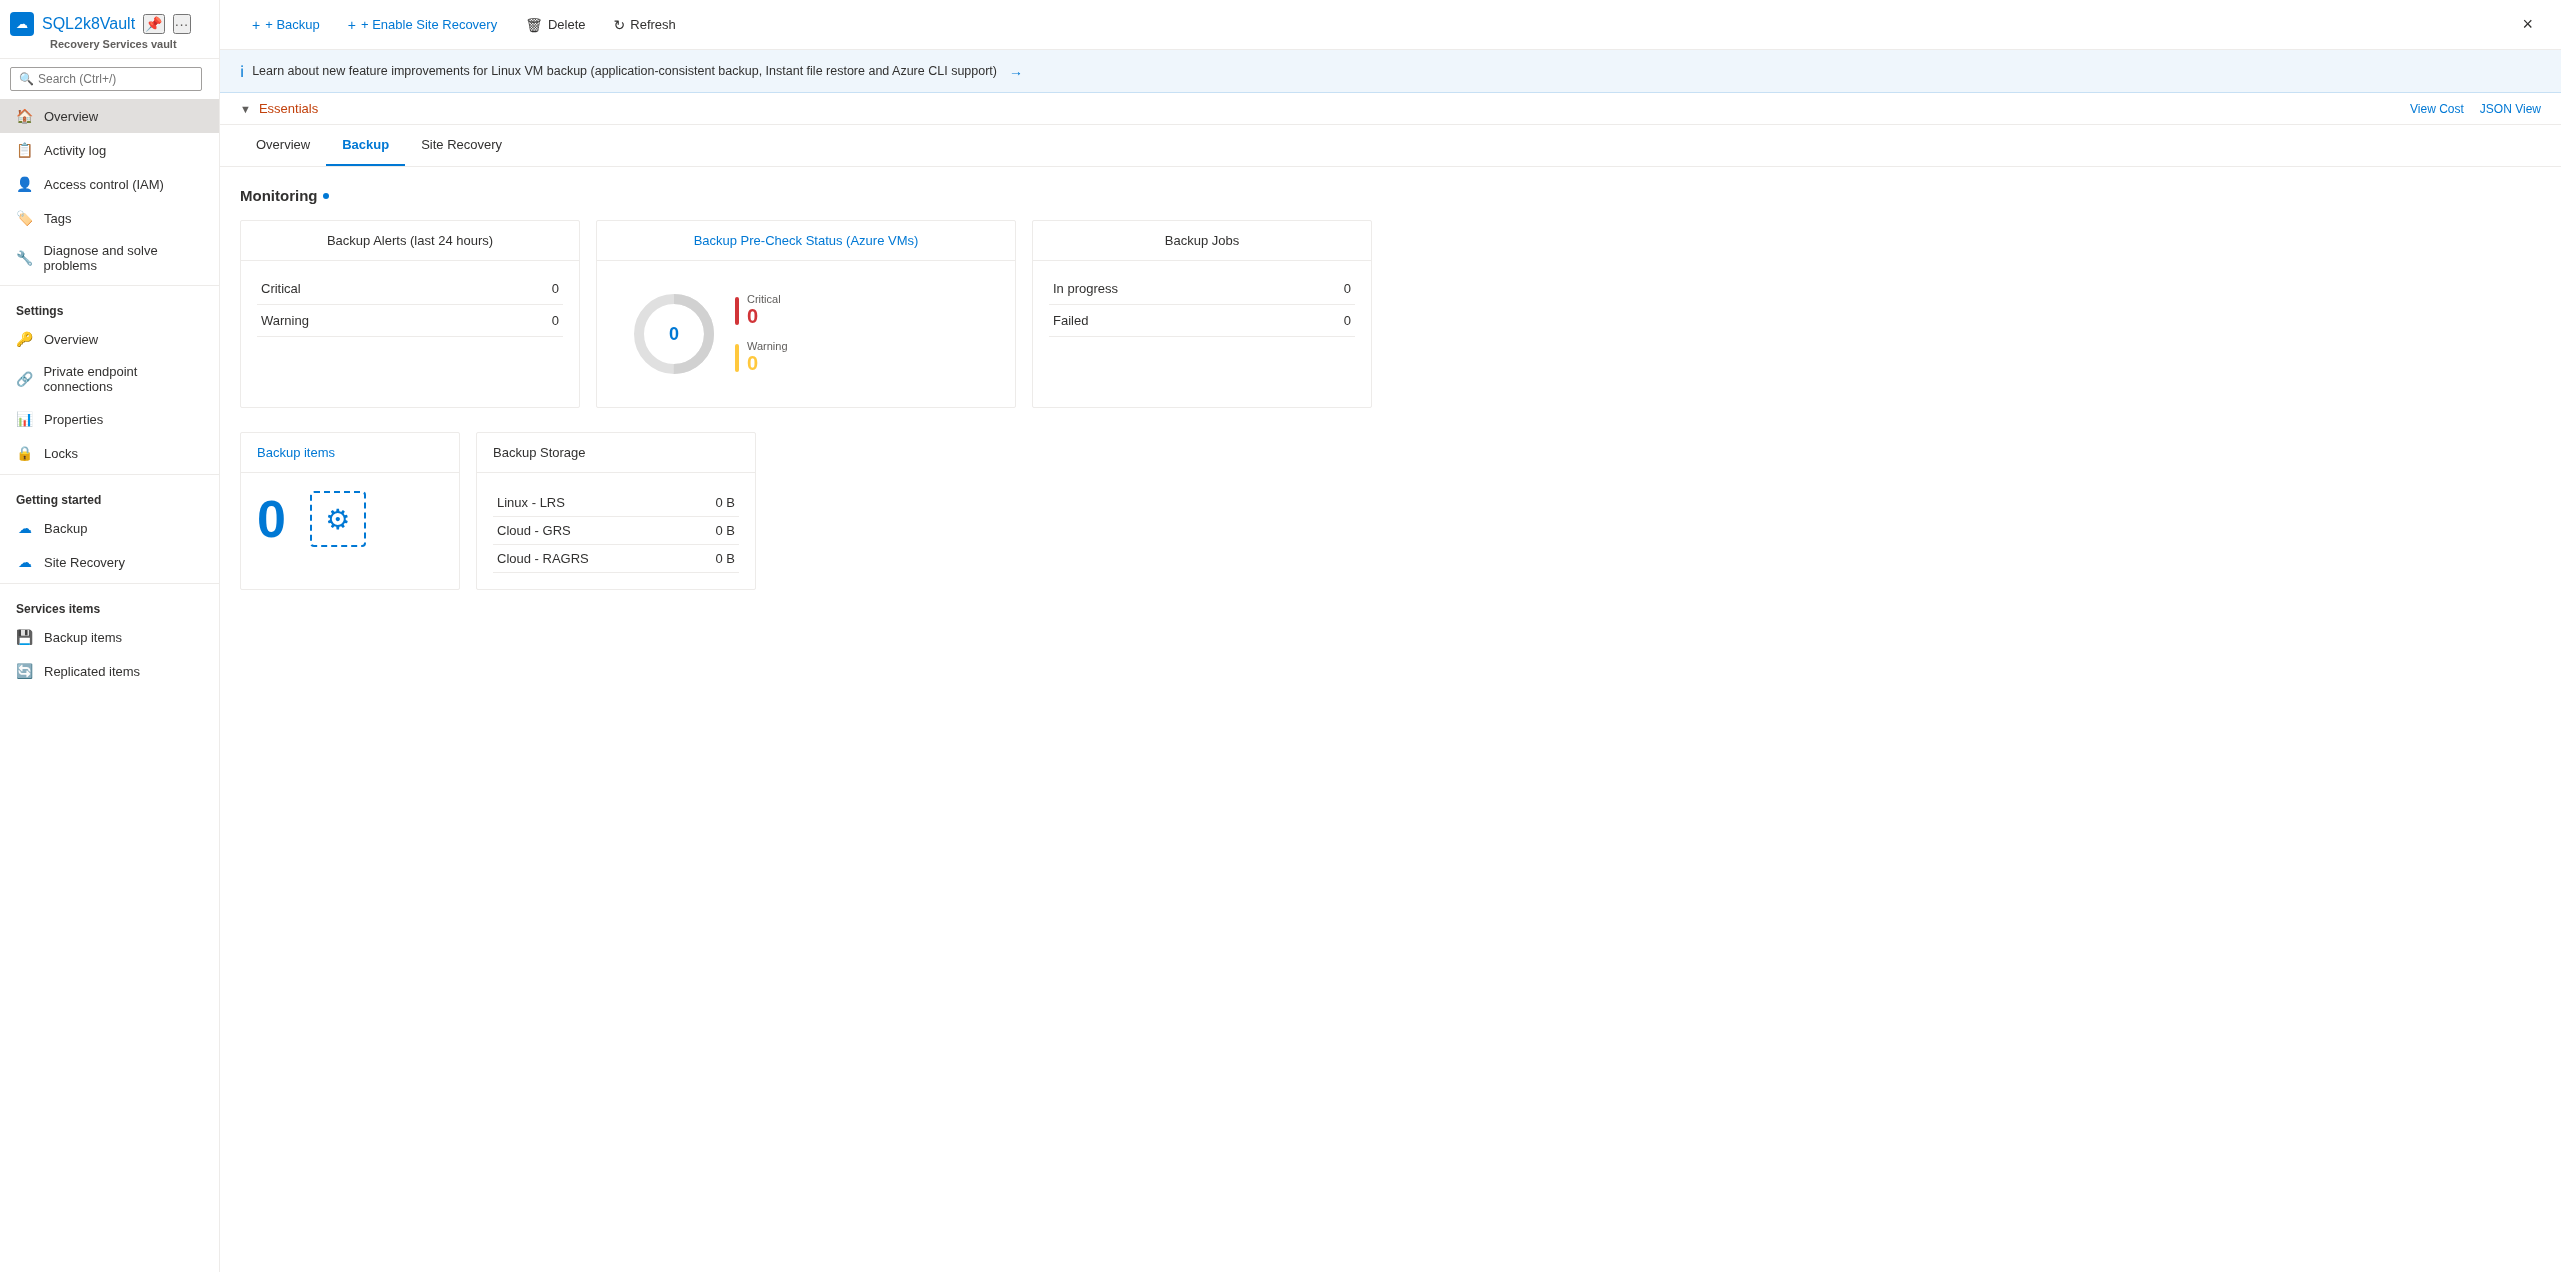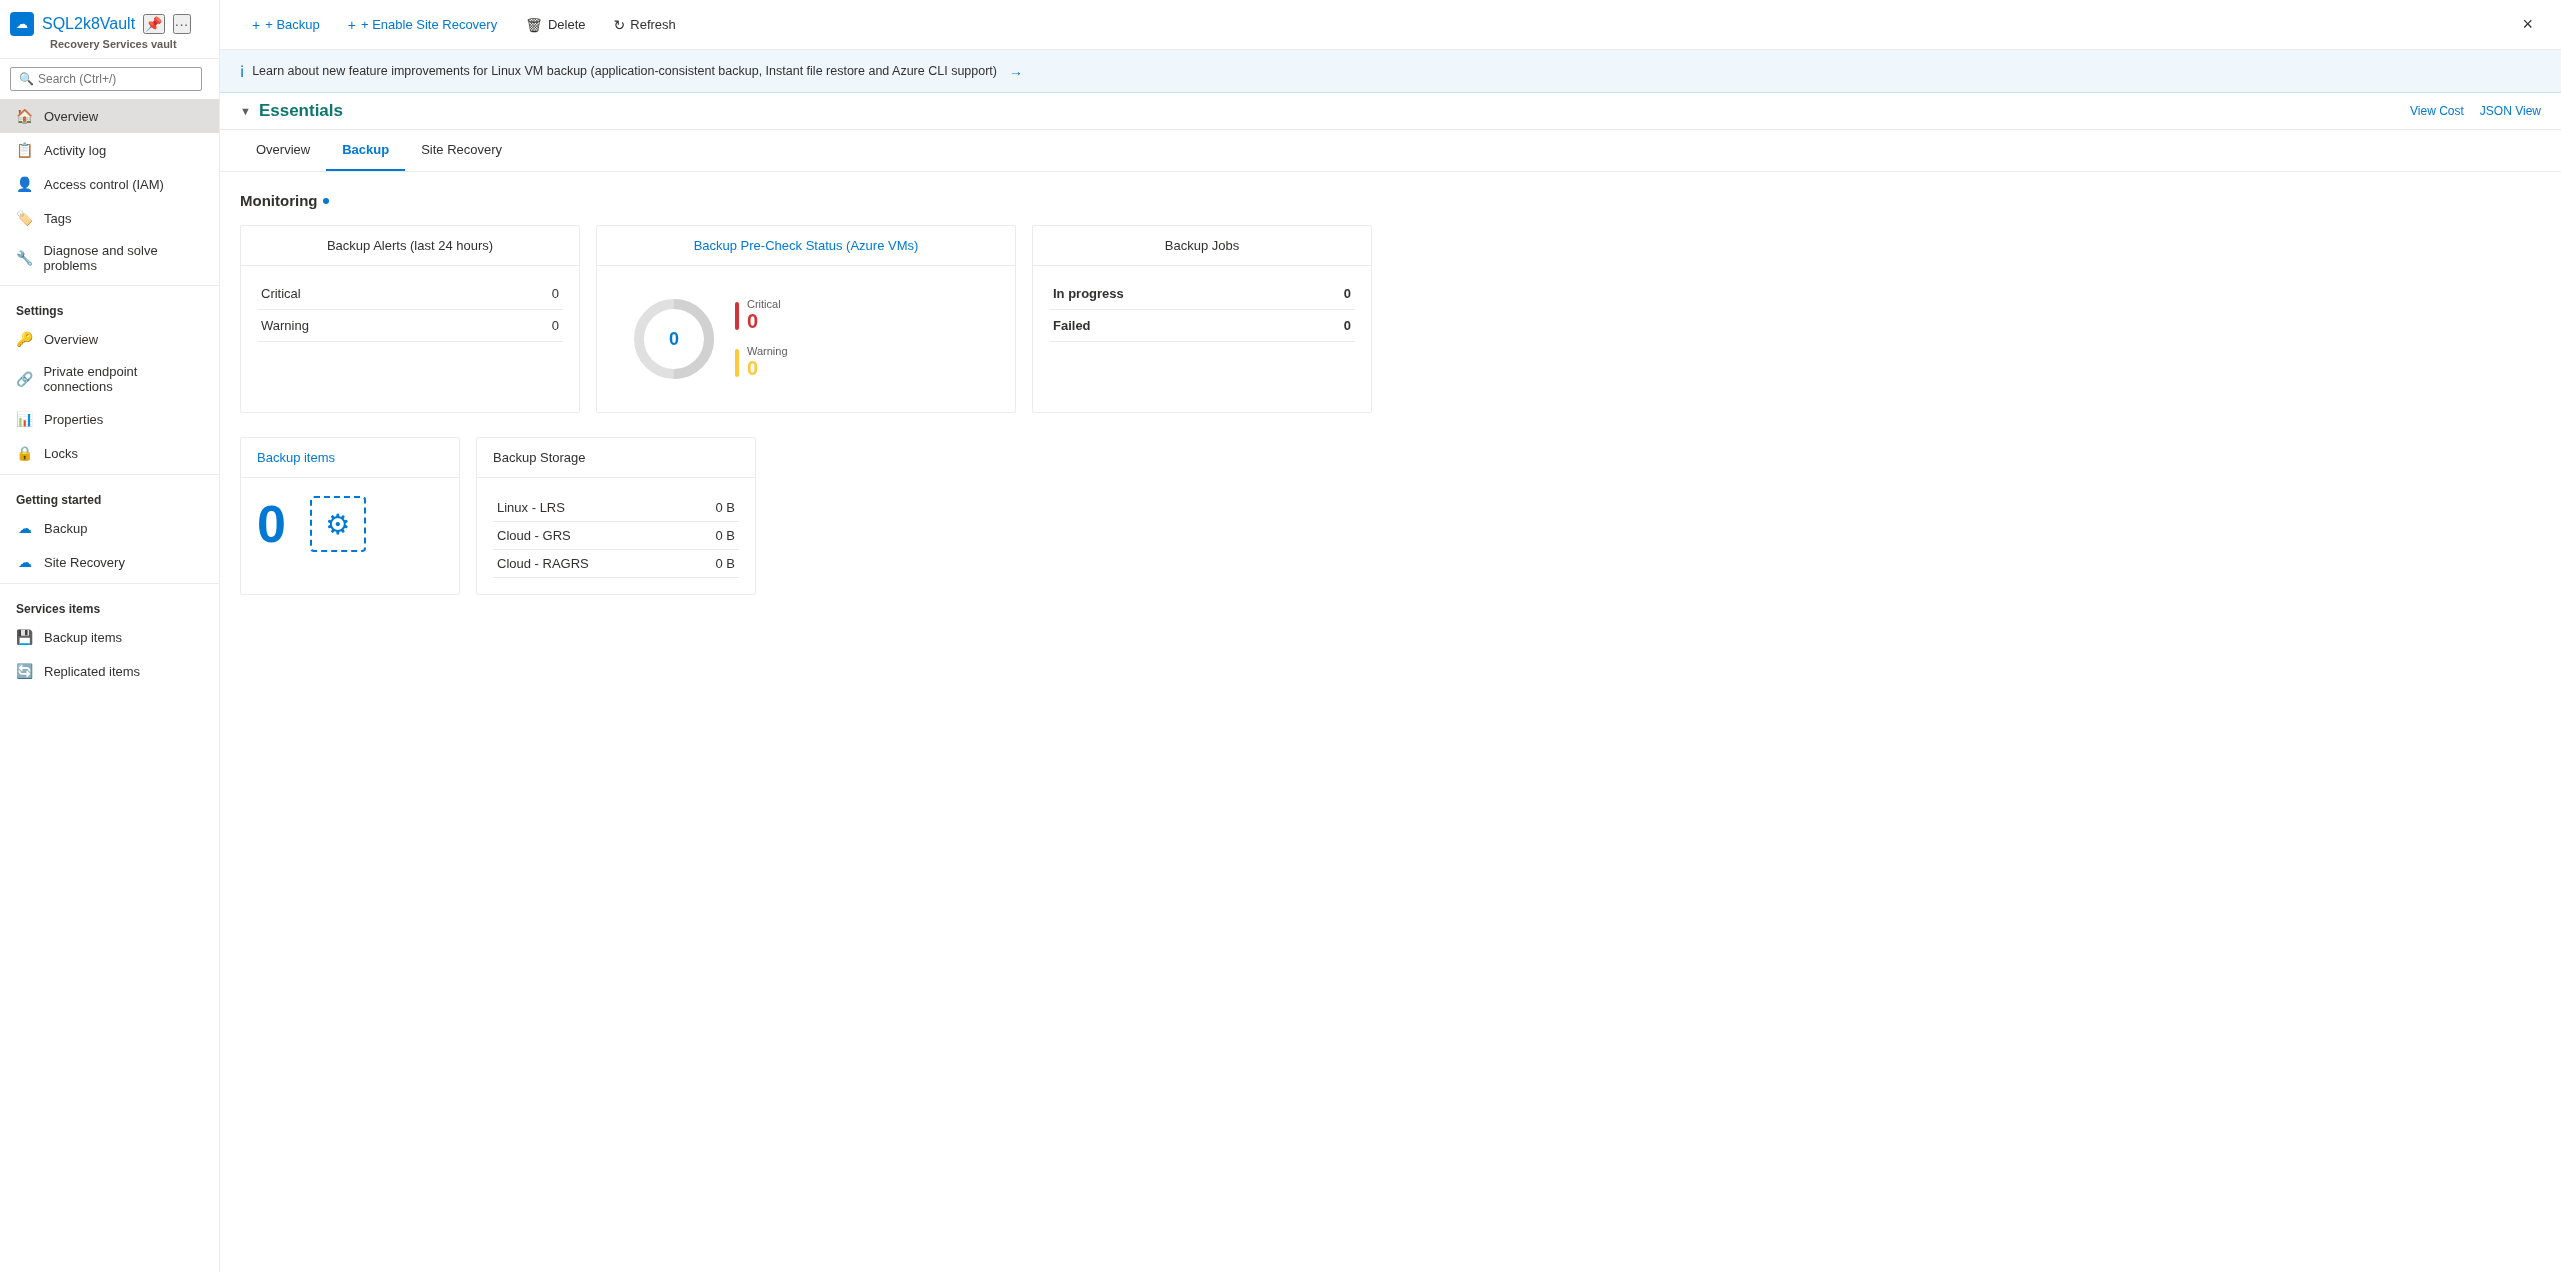--- a/index.html
+++ b/index.html
@@ -38,21 +38,21 @@
     
     .info-banner { background: #eff6fc; border-bottom: 1px solid #c7e0f4; padding: 10px 20px; display: flex; align-items: center; gap: 8px; font-size: 12.5px; color: #323130; }
     .info-icon { color: #0078d4; font-size: 16px; }
     .info-arrow { color: #0078d4; margin-left: 4px; font-size: 14px; }
 
     
     .content-area { flex: 1; overflow-y: auto; padding: 0; }
 
     
     .essentials-bar { display: flex; align-items: center; padding: 8px 20px; border-bottom: 1px solid #edebe9; background: #fff; }
-    .essentials-title { font-size: 17px; font-weight: 700; color: #0f766e; }
+    .essentials-title { font-size: 13px; font-weight: 400; color: #c2410c; }
     .essentials-chevron { margin-right: 8px; color: #605e5c; font-size: 11px; }
     .essentials-links { margin-left: auto; display: flex; gap: 16px; }
     .essentials-links a { color: #0078d4; font-size: 12px; text-decoration: none; cursor: pointer; }
 
     
     .tabs { display: flex; padding: 0 20px; border-bottom: 1px solid #edebe9; background: #fff; }
     .tab { padding: 12px 16px; font-size: 13px; cursor: pointer; color: #323130; border-bottom: 2px solid transparent; }
     .tab.active { color: #0078d4; border-bottom: 2px solid #0078d4; font-weight: 600; }
 
     
@@ -81,21 +81,21 @@
     .legend-item { display: flex; align-items: center; gap: 8px; }
     .legend-bar { width: 4px; height: 28px; border-radius: 2px; }
     .legend-bar.critical { background: #d13438; }
     .legend-bar.warning { background: #ffc83d; }
     .legend-label { font-size: 11px; color: #605e5c; }
     .legend-value { font-size: 20px; font-weight: 600; }
     .legend-value.critical { color: #d13438; }
     .legend-value.warning { color: #ffc83d; }
 
     
-    .jobs-table { width: 100%; border-collapse: collapse; font-weight: bold; }
+    .jobs-table { width: 100%; border-collapse: collapse; }
     .jobs-table td { padding: 8px 4px; border-bottom: 1px solid #edebe9; font-size: 13px; }
     .jobs-table td:last-child { text-align: right; }
 
     
     .usage-cards-row { display: flex; gap: 16px; }
     .usage-card { border: 1px solid #edebe9; border-radius: 2px; background: #fff; min-width: 200px; }
     .usage-card-header { padding: 12px 16px; border-bottom: 1px solid #edebe9; font-size: 13px; font-weight: 500; color: #323130; }
     .usage-card-header.blue { color: #0078d4; cursor: pointer; }
     .usage-card-content { padding: 16px; }
     .backup-items-display { display: flex; align-items: center; gap: 24px; }

